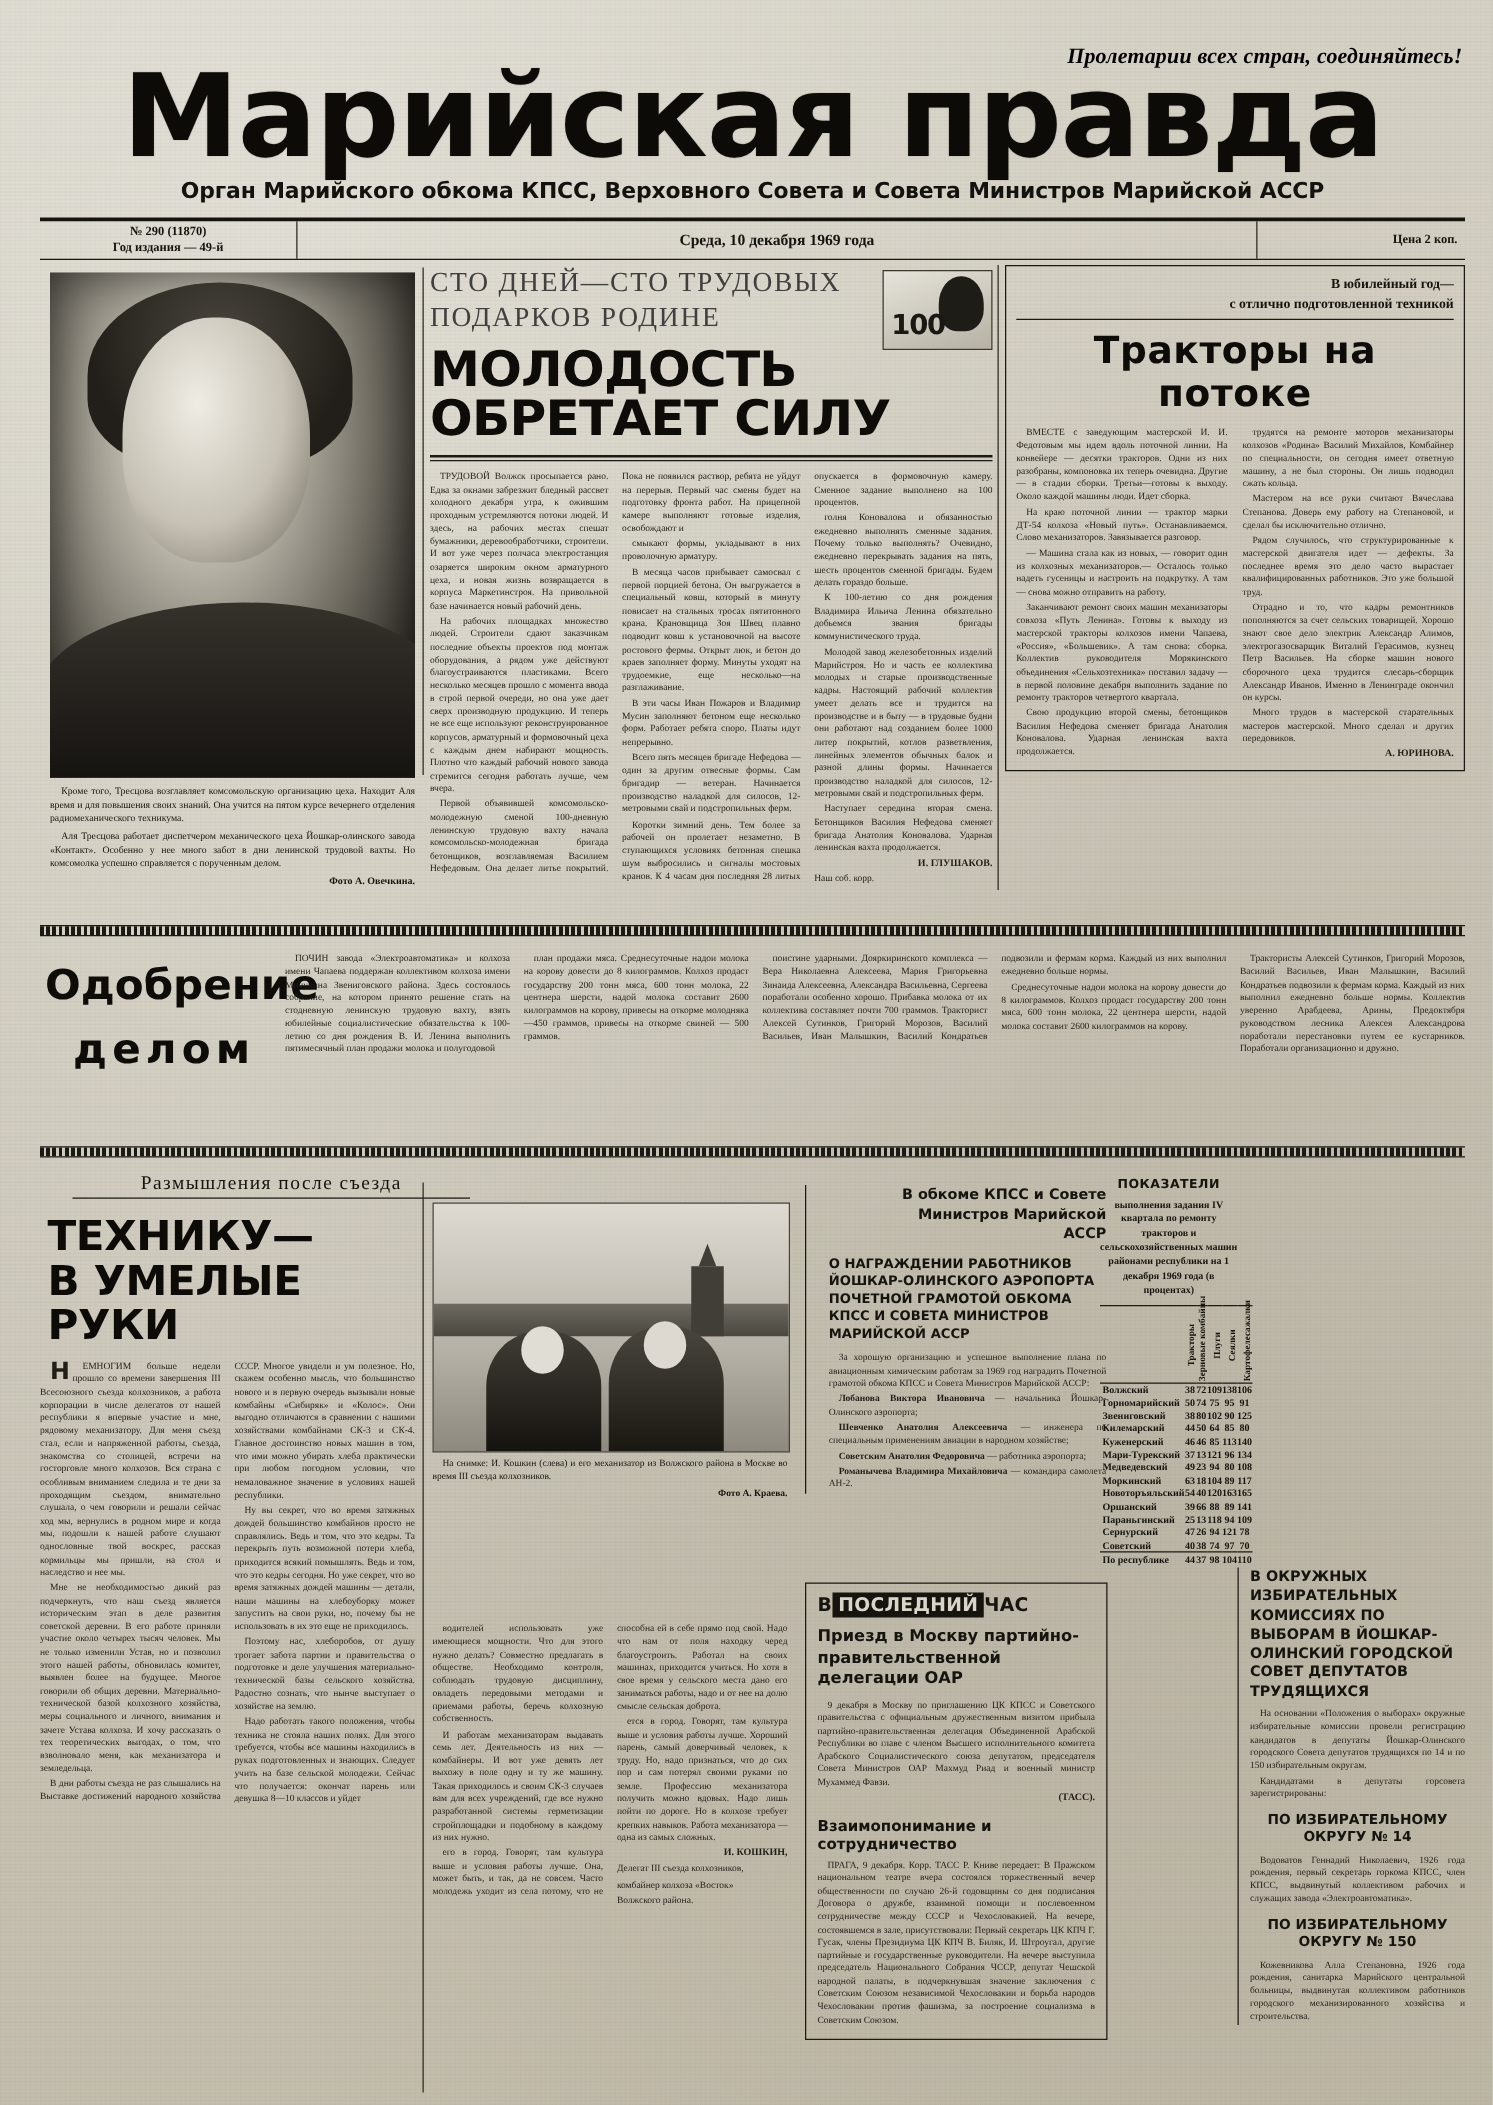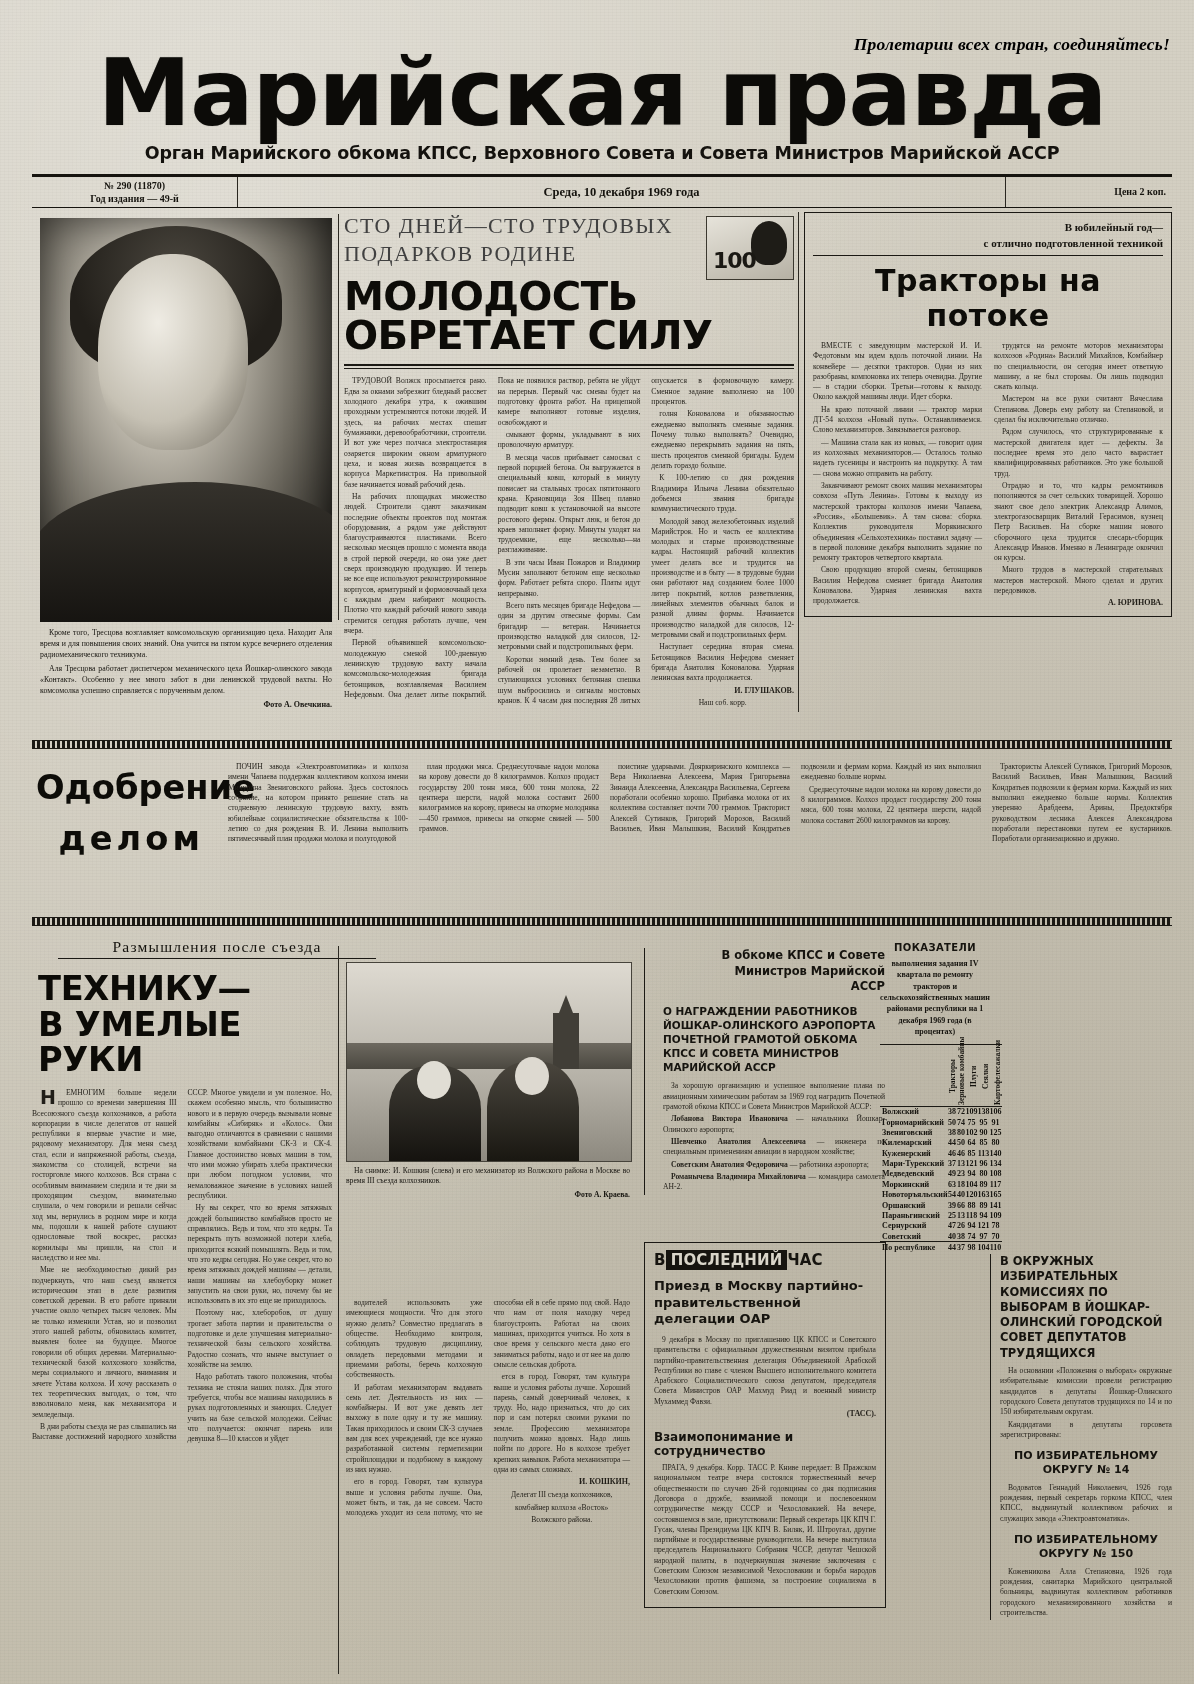--- a/index.html
+++ b/index.html
@@ -81,21 +81,21 @@
   
   .body-text{
     font-size:7.6px;line-height:1.36;
     text-align:justify;
     hyphens:auto;
     color:#211e18;
   }
   .body-text p{margin:0 0 2px 0;text-indent:8px;}
   .body-text p.first{text-indent:8px;}
   .sig{font-weight:bold;text-align:right;text-indent:0 !important;margin-top:3px;font-size:8px;}
-  .sig2{text-align:center;text-indent:0 !important;font-size:7.6px;font-style:normal;}
+  .sig2{text-align:left;text-indent:0 !important;font-size:7.6px;font-style:normal;}
 
   .hr-orn{
     height:7px;
     background:
       repeating-linear-gradient(90deg,#1b1914 0 3px, transparent 3px 5px);
     border-top:1.6px solid #1b1914;border-bottom:1.6px solid #1b1914;
   }
   .hr-dbl{border-top:2.5px solid #1b1914;border-bottom:1px solid #1b1914;height:2px;}
 
   
@@ -205,21 +205,21 @@
   .capB{position:absolute;left:314px;top:228px;width:284px;font-size:7.6px;line-height:1.38;text-align:justify;}
   .capB p{margin:0 0 3px;text-indent:8px;}
   .capB .credit{font-weight:bold;text-align:right;text-indent:0;}
   .midbot{position:absolute;left:314px;top:360px;width:284px;}
   .midbot .cols2{column-count:2;column-gap:11px;}
 
   .decree{position:absolute;left:612px;top:10px;width:222px;border-left:1.4px solid #1b1914;padding-left:18px;}
   .decree .h{font-family:"DejaVu Sans",sans-serif;font-weight:bold;font-size:11.5px;text-align:right;line-height:1.35;}
   .decree .h2{font-family:"DejaVu Sans",sans-serif;font-weight:bold;font-size:10.5px;line-height:1.35;margin-top:9px;}
 
-  .lastbox{position:absolute;left:612px;top:304px;width:222px;border:1.6px solid #1b1914;padding:8px 9px;}
+  .lastbox{position:absolute;left:612px;top:328px;width:222px;border:1.6px solid #1b1914;padding:8px 9px;}
   .lasthdr{font-family:"DejaVu Sans",sans-serif;font-weight:bold;font-size:15px;letter-spacing:.2px;}
   .lasthdr .inv{background:#16140f;color:#d9d5c9;padding:1px 5px;}
   .lastbox h3{font-family:"DejaVu Sans",sans-serif;font-weight:bold;font-size:13px;line-height:1.28;margin:9px 0 7px;}
   .lastbox h4{font-family:"DejaVu Sans",sans-serif;font-weight:bold;font-size:12px;margin:10px 0 5px;}
 
   .stats{position:absolute;left:848px;top:4px;right:182px;}
   .stats .t1{font-family:"DejaVu Sans",sans-serif;font-weight:bold;font-size:10px;text-align:center;letter-spacing:.4px;}
   .stats .t2{font-weight:bold;font-size:8px;text-align:center;line-height:1.42;margin-top:5px;}
   table.rep{width:100%;border-collapse:collapse;margin-top:6px;font-size:8px;}
   table.rep th.vert{

